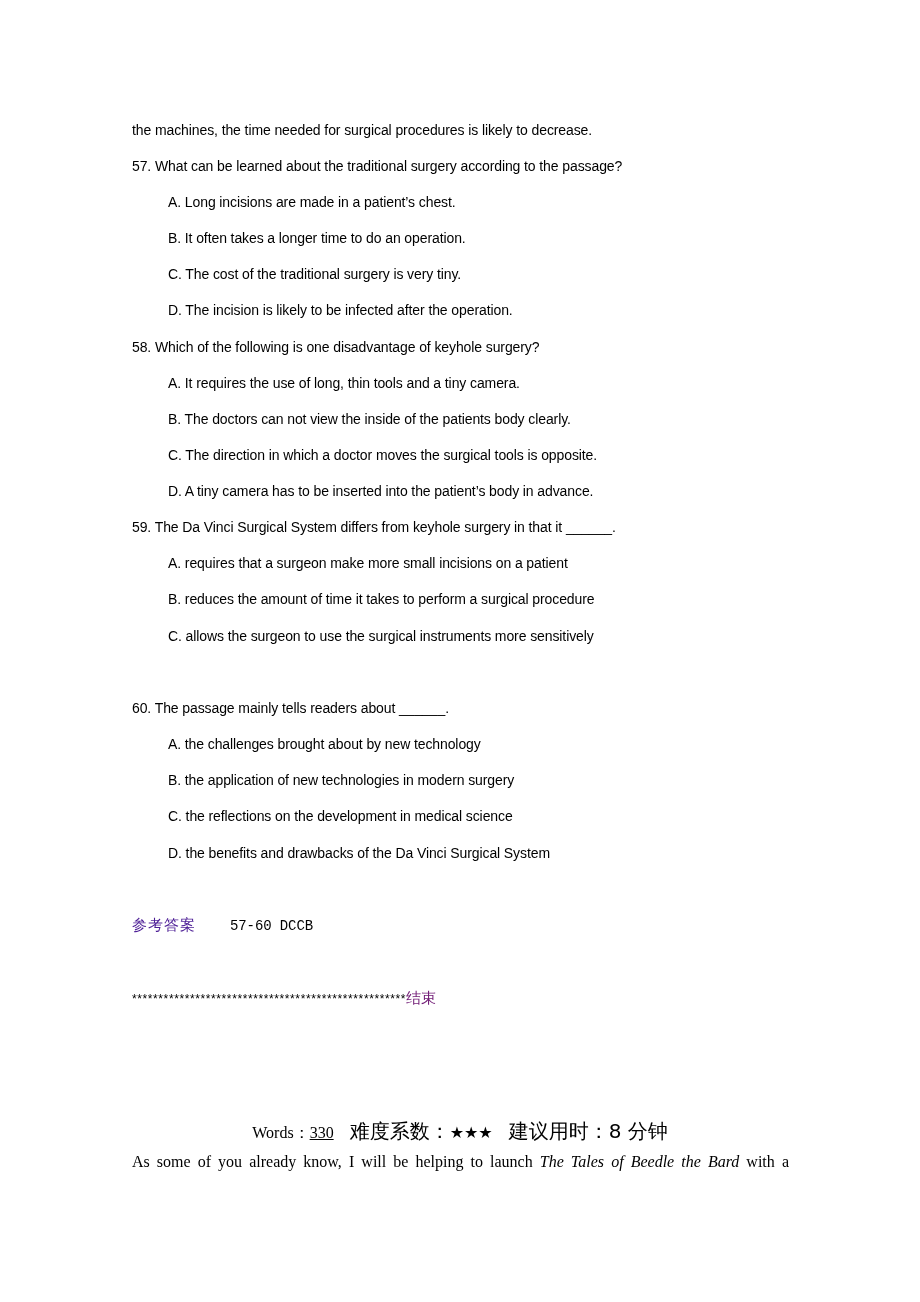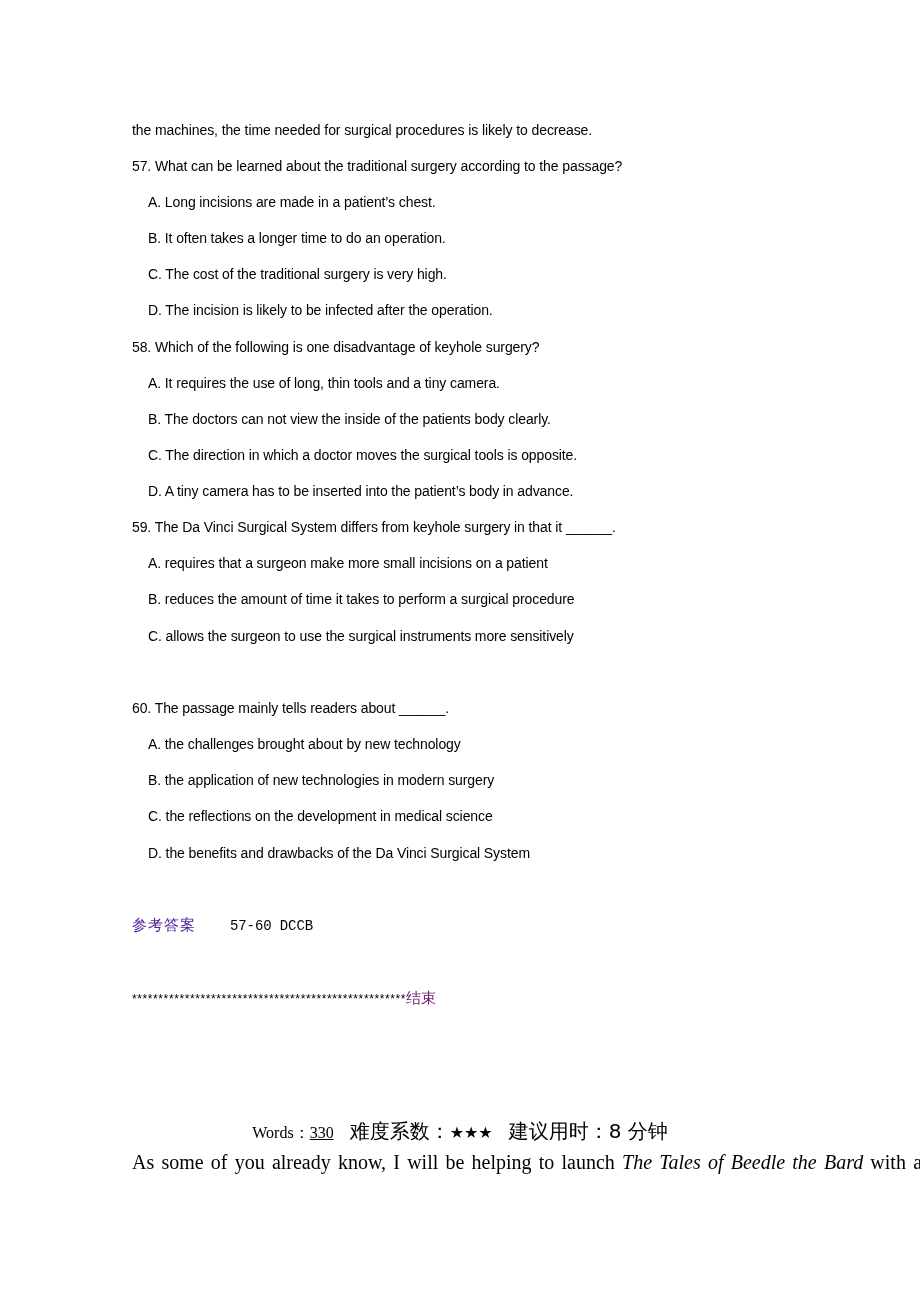--- a/index.html
+++ b/index.html
@@ -21,21 +21,21 @@
       width: 920px; height: 1302px;
     }
     .line {
       position: absolute;
       left: 132px;
       font-size: 14px;
       line-height: 18px;
       white-space: nowrap;
       letter-spacing: -0.1px;
     }
-    .opt { left: 148px; }
+    .opt { left: 168px; }
     .answer-label {
       font-family: "DejaVu Sans", sans-serif;
       font-size: 15px;
       color: #4c1d95;
       letter-spacing: 1px;
     }
     .answer-key {
       margin-left: 34px;
       font-family: Liberation Mono, monospace;
     }
@@ -63,40 +63,40 @@
     }
     .meta-line .gap { display: inline-block; width: 16px; }
     .meta-line u { text-decoration: underline; }
     .cn { font-family: "DejaVu Sans", sans-serif; font-size: 20px; }
     .passage {
       position: absolute;
       left: 132px;
       width: 657px;
       top: 1152px;
       font-family: "Liberation Serif", serif;
-      font-size: 20px;
+      font-size: 16px;
       line-height: 20px;
       text-align: justify;
       text-align-last: justify;
       white-space: nowrap;
       word-spacing: 2.2px;
     }
     .passage i { font-style: italic; }
   </style>
 </head>
 <body>
 
 <div class="page">
 
   <div class="line" style="top:121px">the machines, the time needed for surgical procedures is likely to decrease.</div>
 
   <div class="line" style="top:157px">57. What can be learned about the traditional surgery according to the passage?</div>
   <div class="line opt" style="top:193px">A. Long incisions are made in a patient’s chest.</div>
   <div class="line opt" style="top:229px">B. It often takes a longer time to do an operation.</div>
-  <div class="line opt" style="top:265px">C. The cost of the traditional surgery is very high.</div>
+  <div class="line opt" style="top:265px">C. The cost of the traditional surgery is very tiny.</div>
   <div class="line opt" style="top:301px">D. The incision is likely to be infected after the operation.</div>
 
   <div class="line" style="top:338px">58. Which of the following is one disadvantage of keyhole surgery?</div>
   <div class="line opt" style="top:374px">A. It requires the use of long, thin tools and a tiny camera.</div>
   <div class="line opt" style="top:410px">B. The doctors can not view the inside of the patients body clearly.</div>
   <div class="line opt" style="top:446px">C. The direction in which a doctor moves the surgical tools is opposite.</div>
   <div class="line opt" style="top:482px">D. A tiny camera has to be inserted into the patient’s body in advance.</div>
 
   <div class="line" style="top:518px">59. The Da Vinci Surgical System differs from keyhole surgery in that it ______.</div>
   <div class="line opt" style="top:554px">A. requires that a surgeon make more small incisions on a patient</div>

